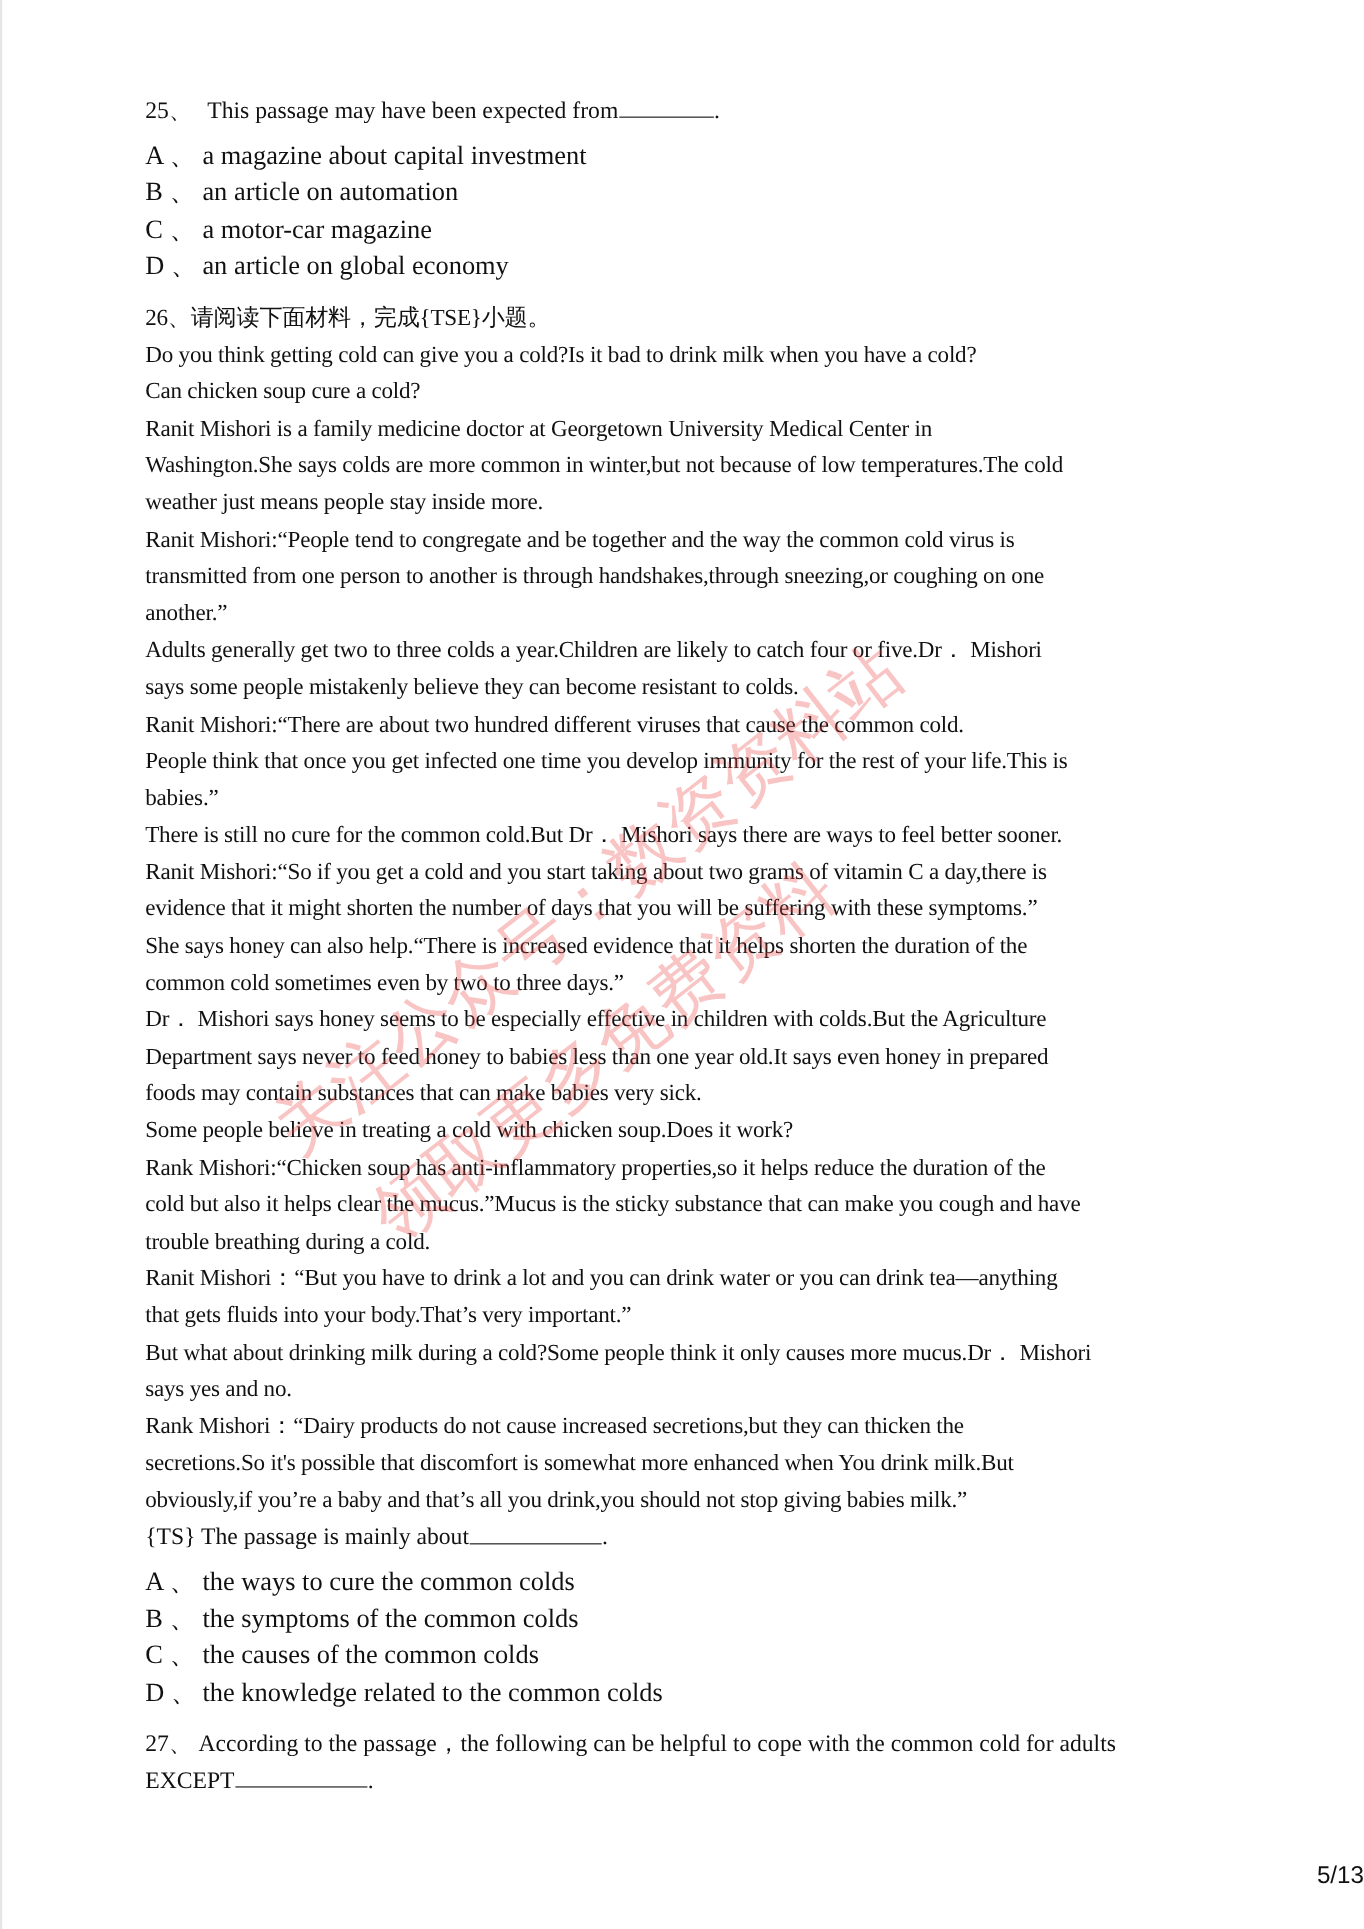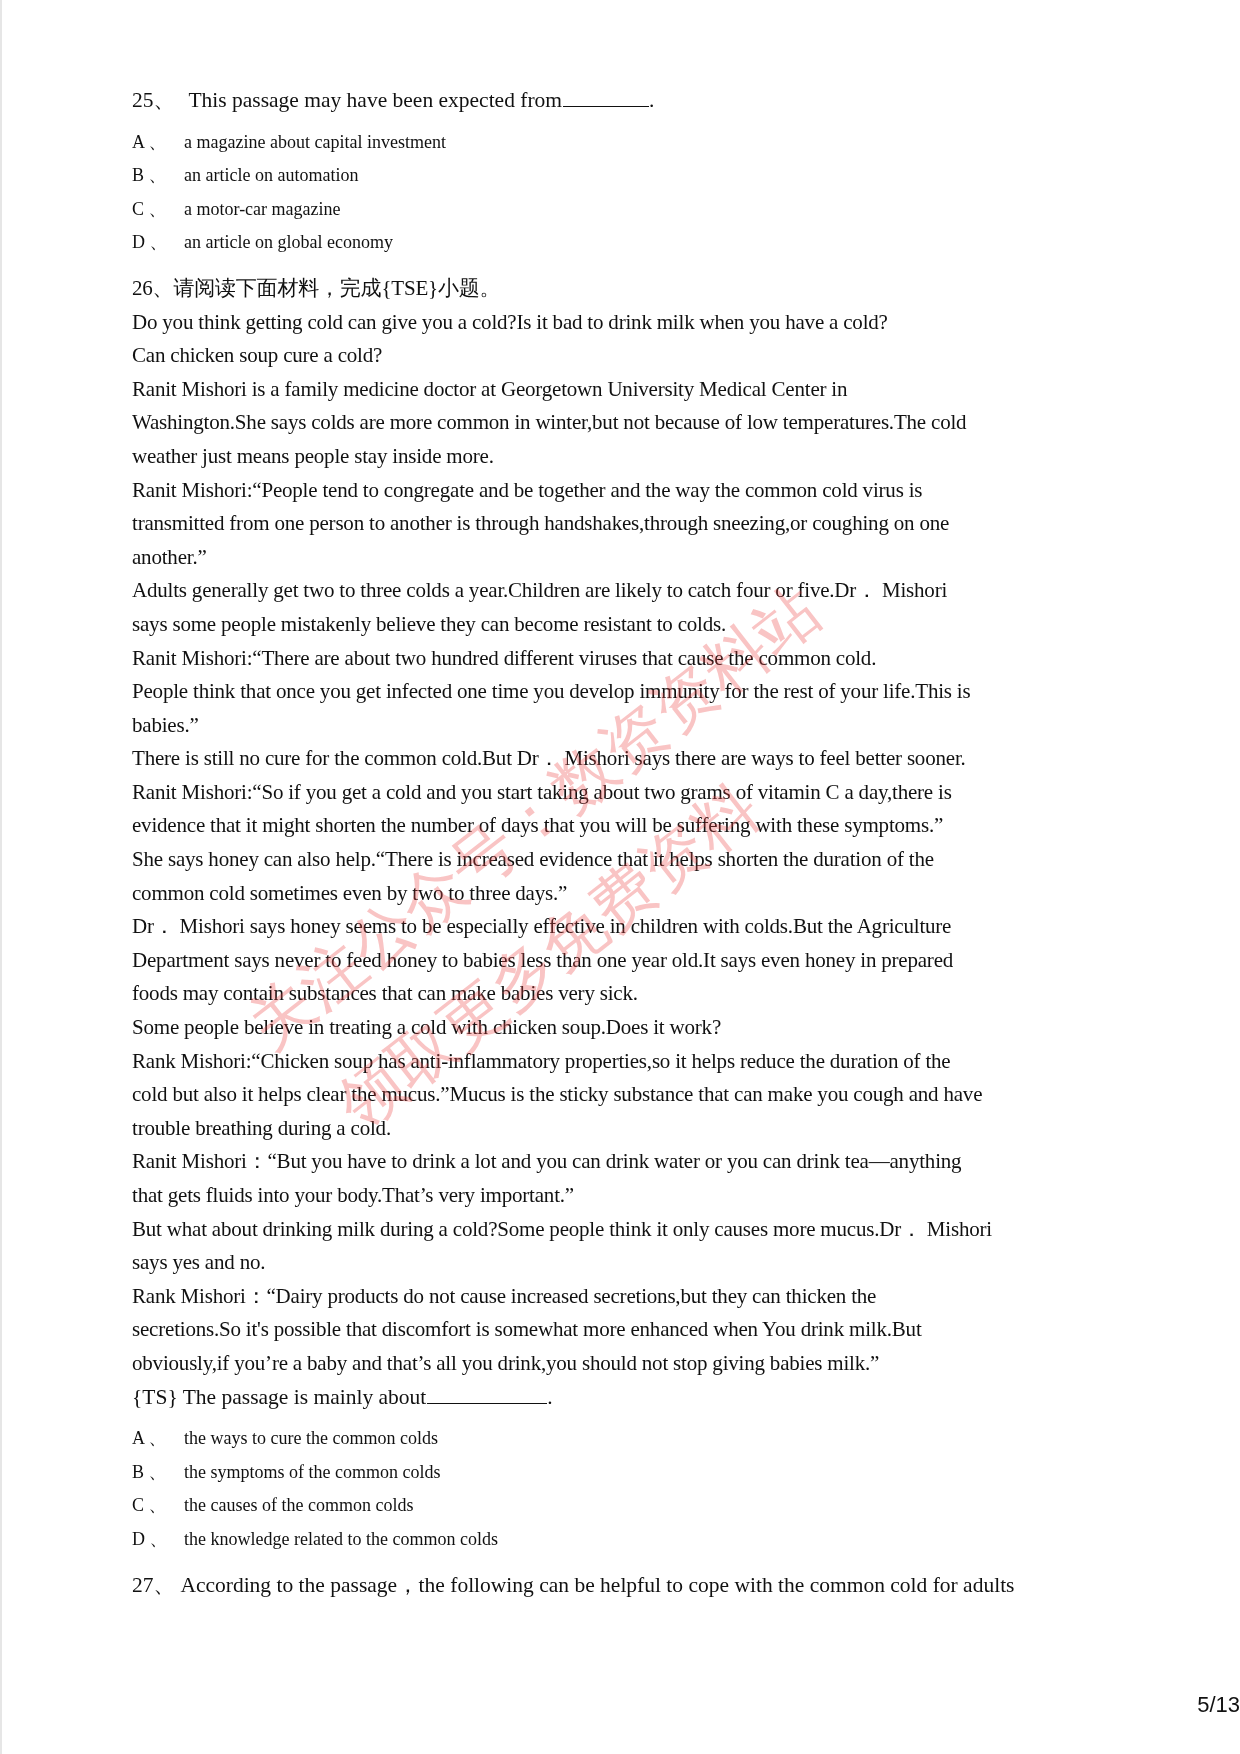--- a/index.html
+++ b/index.html
@@ -48,21 +48,21 @@
       white-space: nowrap;
     }
     .blank {
       display: inline-block;
       border-bottom: 1.4px solid #111;
       height: 20px;
       vertical-align: baseline;
       margin-left: 1px;
     }
     .option {
-      font-size: 18px;
+      font-size: 24px;
       line-height: 33.6px;
       white-space: nowrap;
     }
     .opt-letter {
       display: inline-block;
       width: 52px;
     }
     .gap-small { height: 8px; }
     .gap-medium { height: 12px; }
     .page-number {
@@ -155,20 +155,23 @@
       <div class="option"><span class="opt-letter">A 、</span><span>the ways to cure the common colds</span></div>
       <div class="option"><span class="opt-letter">B 、</span><span>the symptoms of the common colds</span></div>
       <div class="option"><span class="opt-letter">C 、</span><span>the causes of the common colds</span></div>
       <div class="option"><span class="opt-letter">D 、</span><span>the knowledge related to the common colds</span></div>
     </div>
 
     <div class="gap-medium"></div>
 
     <div>
       <div class="q-title">27、 According to the passage，the following can be helpful to cope with the common cold for adults</div>
+      <div class="q-title">
+        <span>EXCEPT</span><span class="blank" style="width:120px"></span><span>.</span>
+      </div>
     </div>
   </div>
 
   <div class="watermark">
     <div class="wm-text" style="left:230px; top:1000px; transform: rotate(-38deg);">关注公众号：数资资料站</div>
     <div class="wm-text" style="left:320px; top:1080px; transform: rotate(-38deg);">领取更多免费资料</div>
   </div>
 
   <div class="page-number">5/13</div>
 </div>

